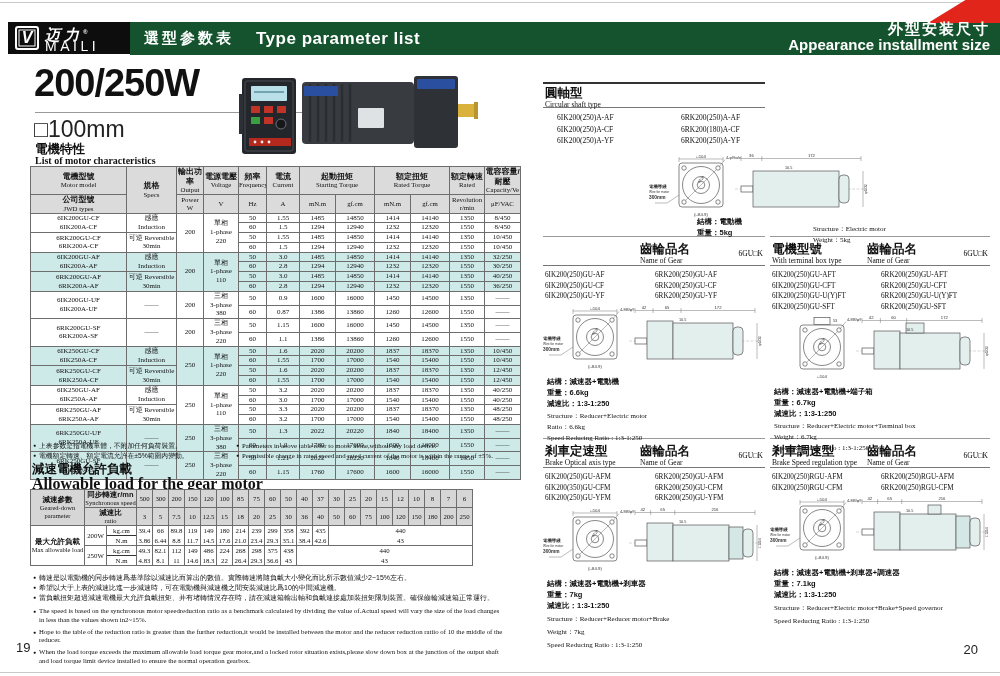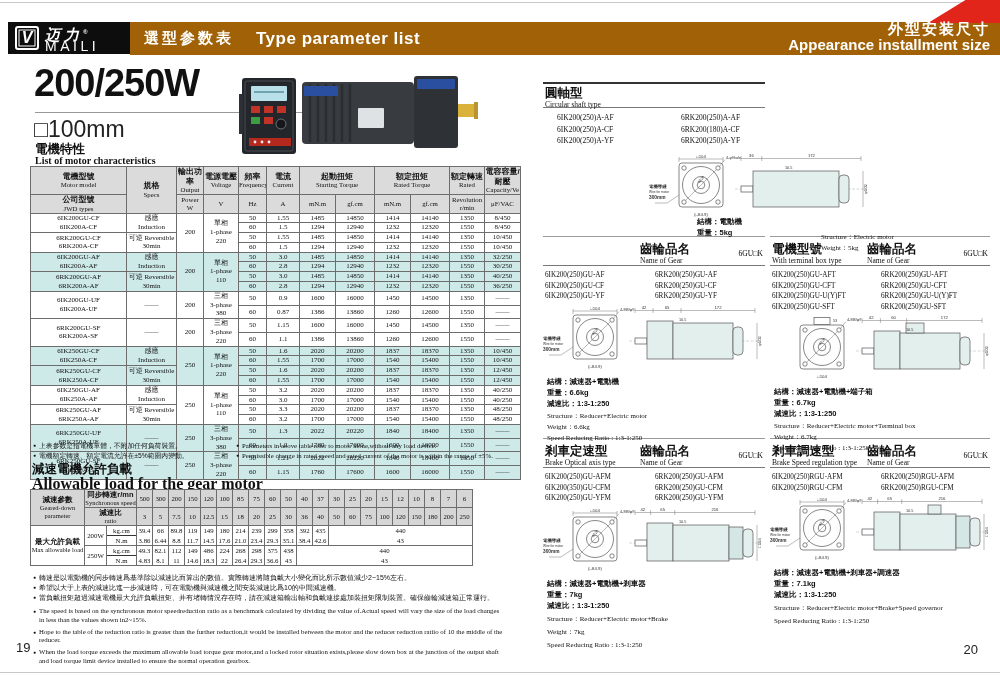--- a/index.html
+++ b/index.html
@@ -6,21 +6,21 @@
 body{background:#888;font-family:"Liberation Sans",sans-serif}
 #page{position:relative;width:1000px;height:676px;background:#fff;overflow:hidden;margin:0 auto}
 .frame{position:absolute;left:0;width:100%;height:1px;background:#c9c9c9}
 
 
 .logo-box{position:absolute;left:8px;top:22px;width:122px;height:32px;background:#0d0d0d;display:flex;align-items:center;padding-left:7px;gap:6px}
 .logo-mark{width:24px;height:24px;border:2px solid #fff;border-radius:3px;display:flex;align-items:center;justify-content:center;color:#fff;font-weight:bold;font-size:16px;font-style:italic;box-shadow:inset 0 0 0 1.5px #0d0d0d,inset 0 0 0 2.5px #fff}
 .logo-cn{color:#fff;font-size:15px;font-weight:bold;letter-spacing:4px;font-style:italic;line-height:15px}
 .logo-cn sup{font-size:6px;letter-spacing:0}
 .logo-en{color:#fff;font-size:14px;letter-spacing:3.5px;line-height:9px}
-.red-band{position:absolute;left:130px;top:22px;width:870px;height:33px;background:#a16207;display:flex;align-items:center}
+.red-band{position:absolute;left:130px;top:22px;width:870px;height:33px;background:#14532d;display:flex;align-items:center}
 .band-cn{color:#fff;font-size:15px;font-weight:bold;letter-spacing:3px;margin-left:14px}
 .band-en{color:#fff;font-size:17px;font-weight:bold;margin-left:22px;letter-spacing:.5px}
 .red-corner{position:absolute;right:0;top:0;width:72px;height:23px;background:#e1251b;clip-path:polygon(52% 0,100% 0,100% 100%,0 100%)}
 .band-right{position:absolute;right:10px;top:21px;text-align:right;color:#fff;line-height:16px}
 .band-right .r-cn{font-size:15px;font-weight:bold;letter-spacing:2px}
 .band-right .r-en{font-size:15px;font-weight:bold}
 
 
 .big-title{position:absolute;left:34px;top:62px;font-size:38px;font-weight:bold;letter-spacing:-1px;color:#111}
 .title-line{position:absolute;left:35px;top:112px;width:282px;height:1px;background:#999}
@@ -88,21 +88,21 @@
 .m-row{display:flex}
 .m-row .m{width:112px;font-size:7.2px;font-family:"Liberation Serif",serif;line-height:10.5px;color:#111}
 .sec0 .sec-models{padding-left:14px}
 .sec0 .m-row .m{width:124px;font-size:7.5px;line-height:11.5px}
 .sec-draw{margin-top:3px}
 .sec0 .sec-draw{position:absolute;left:106px;top:68px}
 .sec-labels-cn{font-size:7.5px;font-weight:bold;line-height:11px;color:#111;padding-left:4px;margin-top:1px}
 .sec-labels-en{font-size:7px;font-family:"Liberation Serif",serif;line-height:11px;color:#111;padding-left:4px;margin-top:2px}
 .sec3 .sec-labels-en,.sec4 .sec-labels-en{line-height:13px}
 .sec0 .sec-labels-cn{position:absolute;left:150px;top:134px;margin:0}
-.sec0 .sec-labels-en{position:absolute;left:258px;top:134px;margin:16px}
+.sec0 .sec-labels-en{position:absolute;left:258px;top:134px;margin:8px}
 
 
 .sec-draw svg .ln{stroke:#555;stroke-width:.7;fill:none}
 .sec-draw svg .wh{fill:#fefefe;stroke:#555;stroke-width:.7}
 .sec-draw svg .cy{fill:#e3efed;stroke:#555;stroke-width:.7}
 .sec-draw svg .cy2{fill:#d5e7e4;stroke:#555;stroke-width:.7}
 .sec-draw svg .dim{stroke:#777;stroke-width:.5}
 .sec-draw svg .cl{stroke:#999;stroke-width:.4;stroke-dasharray:3 1.5}
 .sec-draw svg text{font-family:"Liberation Sans",sans-serif;fill:#333}
 </style>
@@ -948,21 +948,21 @@
             <line x1="214" y1="18" x2="214" y2="54" class="dim"></line>
             <text x="218" y="36" font-size="4.3" text-anchor="middle" transform="rotate(-90 218 36)">φ102</text>
           </svg></div>
         <div class="sec-labels-cn">
           <div>結構：減速器+電動機</div>
           <div>重量：6.6kg</div>
           <div>減速比：1:3-1:250</div>
         </div>
         <div class="sec-labels-en">
           <div>Structure：Reducer+Electric motor</div>
-          <div>Weight：6.6kg</div>
+          <div>Ratio：6.6kg</div>
           <div>Speed Reducing Ratio : 1:3-1:250</div>
         </div>
       </div>
       <div class="sec sec2">
         <div class="sec-head">
       <div class="st-main">
             <div class="st-cn">電機型號</div>
       <div class="st-en">With terminal box type</div>
           </div>
           <div class="st-gear">
@@ -1099,21 +1099,21 @@
             <text x="136" y="15.5" font-size="3.8">10.5</text>
             <line x1="214" y1="18" x2="214" y2="54" class="dim"></line>
             <text x="218" y="36" font-size="4.3" text-anchor="middle" transform="rotate(-90 218 36)">□104</text>
           </svg></div>
         <div class="sec-labels-cn">
           <div>結構：減速器+電動機+剎車器</div>
           <div>重量：7kg</div>
           <div>減速比：1:3-1:250</div>
         </div>
         <div class="sec-labels-en">
-          <div>Structure：Reducer+Electric motor+Brake</div>
+          <div>Structure：Reducer+Reducer motor+Brake</div>
           <div>Weight：7kg</div>
           <div>Speed Reducing Ratio : 1:3-1:250</div>
         </div>
       </div>
       <div class="sec sec4">
         <div class="sec-head">
       <div class="st-main">
             <div class="st-cn">剎車調速型</div>
       <div class="st-en">Brake Speed regulation type</div>
           </div>

